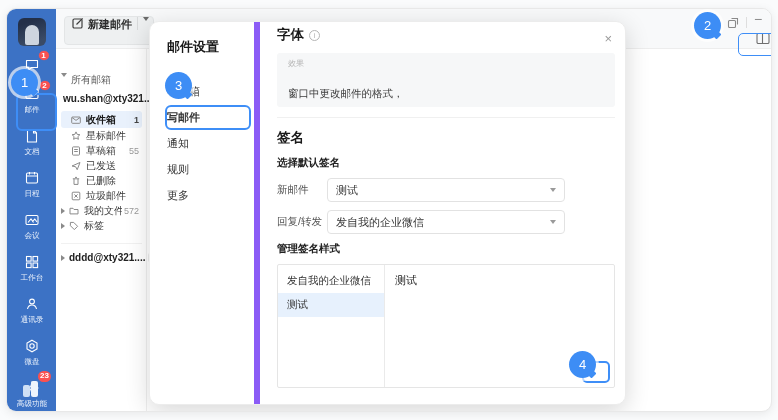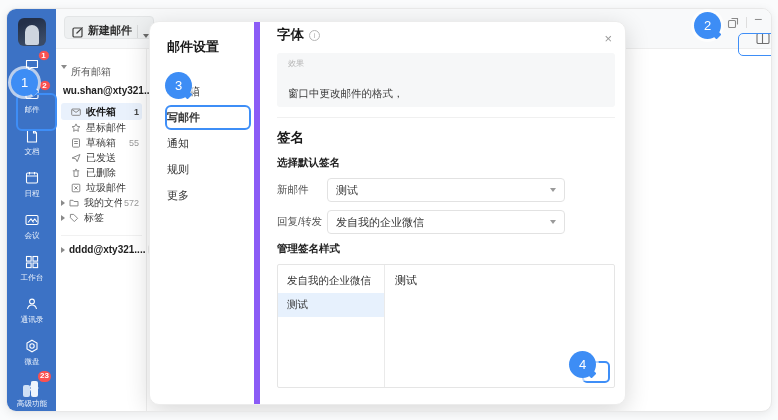--- a/index.html
+++ b/index.html
@@ -25,21 +25,21 @@
            border:1px solid #3c72c5; font-weight:bold; }
   .badge.b-chat { right:3px; top:-4px; }
   .badge.b-mail { right:2px; top:-3px; }
   .bottom-app { position:absolute; left:14px; bottom:14px; width:22px; height:18px; }
   .bottom-app .bar1{ position:absolute; left:2px; bottom:0; width:7px; height:12px; background:#cfe0f6; border-radius:2px;}
   .bottom-app .bar2{ position:absolute; left:10px; bottom:0; width:7px; height:16px; background:#eef4fc; border-radius:2px;}
   .bottom-app .badge{ right:-8px; top:-8px; border:none;margin-left:24px; }
 
   
   .topstrip { position:absolute; left:49px; top:0; right:0; height:40px; background:#f8f9fa; border-bottom:1px solid #ededed; }
-  .btn-newmail { position:absolute; left:8px; top:7px; height:23px; display:flex; align-items:flex-end;
+  .btn-newmail { position:absolute; left:8px; top:7px; height:29px; display:flex; align-items:flex-start;
                  background:#eef0f1; border:1px solid #e3e5e6; border-radius:4px; padding:0 4px 0 7px; color:#2d2d2d; }
   .btn-newmail svg { width:12px; height:12px; stroke:#3d3d3d; fill:none; stroke-width:1.2; margin-right:4px; }
   .btn-newmail .t { font-size:11px; font-weight:bold; }
   .btn-newmail .sep { width:1px; height:13px; background:#d8dadb; margin:0 5px; }
   .chev { width:0; height:0; border-left:3.5px solid transparent; border-right:3.5px solid transparent; border-top:4px solid #6b6b6b; }
   .tb-sep { position:absolute; left:125px; top:13px; width:1px; height:14px; background:#e2e3e4; }
   .tb-trash { position:absolute; left:133px; top:12px; }
   .tb-trash svg { width:14px; height:14px; stroke:#7c7c7c; fill:none; stroke-width:1; }
 
   
@@ -47,21 +47,21 @@
   .wc svg { width:12px; height:12px; stroke:#8a8a8a; fill:none; stroke-width:1.1; }
   .wc-popout { left:671px; top:6px; }
   .wc-sep { left:690px; top:8px; width:1px; height:11px; background:#dedede; position:absolute; }
   .wc-min  { left:698px; top:2px; font-size:14px; }
   .rp-layout { position:absolute; left:700px; top:22px; }
   .rp-layout svg { width:14px; height:13px; stroke:#6f6f6f; fill:none; stroke-width:1.1; }
 
   
   .folderpane { position:absolute; left:49px; top:40px; bottom:0; width:91px; background:#fff;
                 border-right:1px solid #efefef; padding:8px 4px 0 5px; font-size:10px; color:#333; }
-  .f-group { display:flex; align-items:flex-start; color:#5a5a5a; margin:8px 0 6px; font-size:10px; }
+  .f-group { display:flex; align-items:flex-start; color:#5a5a5a; margin:16px 0 6px; font-size:10px; }
   .caret-d { width:0;height:0;border-left:3.5px solid transparent;border-right:3.5px solid transparent;border-top:4px solid #8a8a8a; margin-right:4px;}
   .caret-r { width:0;height:0;border-top:3.5px solid transparent;border-bottom:3.5px solid transparent;border-left:4px solid #8a8a8a; margin-right:4px;}
   .f-account { font-weight:bold; color:#222; margin:0 0 7px 2px; font-size:10px; white-space:nowrap; }
   .f-row { display:flex; align-items:center; height:15px; margin-bottom:0; padding:0 3px 0 10px; border-radius:3px; color:#3a3a3a; }
   .f-row svg { width:10px; height:10px; stroke:#8a8a8a; fill:none; stroke-width:1; margin-right:5px; flex:none; }
   .f-row .fl { flex:1; white-space:nowrap; overflow:hidden; }
   .f-row .fc { color:#9a9a9a; font-size:9px; margin-left:2px; }
   .f-row.sel { background:#e9f1fc; font-weight:bold; color:#1a1a1a; height:17px; }
   .f-row.sel .fc { color:#444; }
   .f-row.grp { padding-left:0px; }

